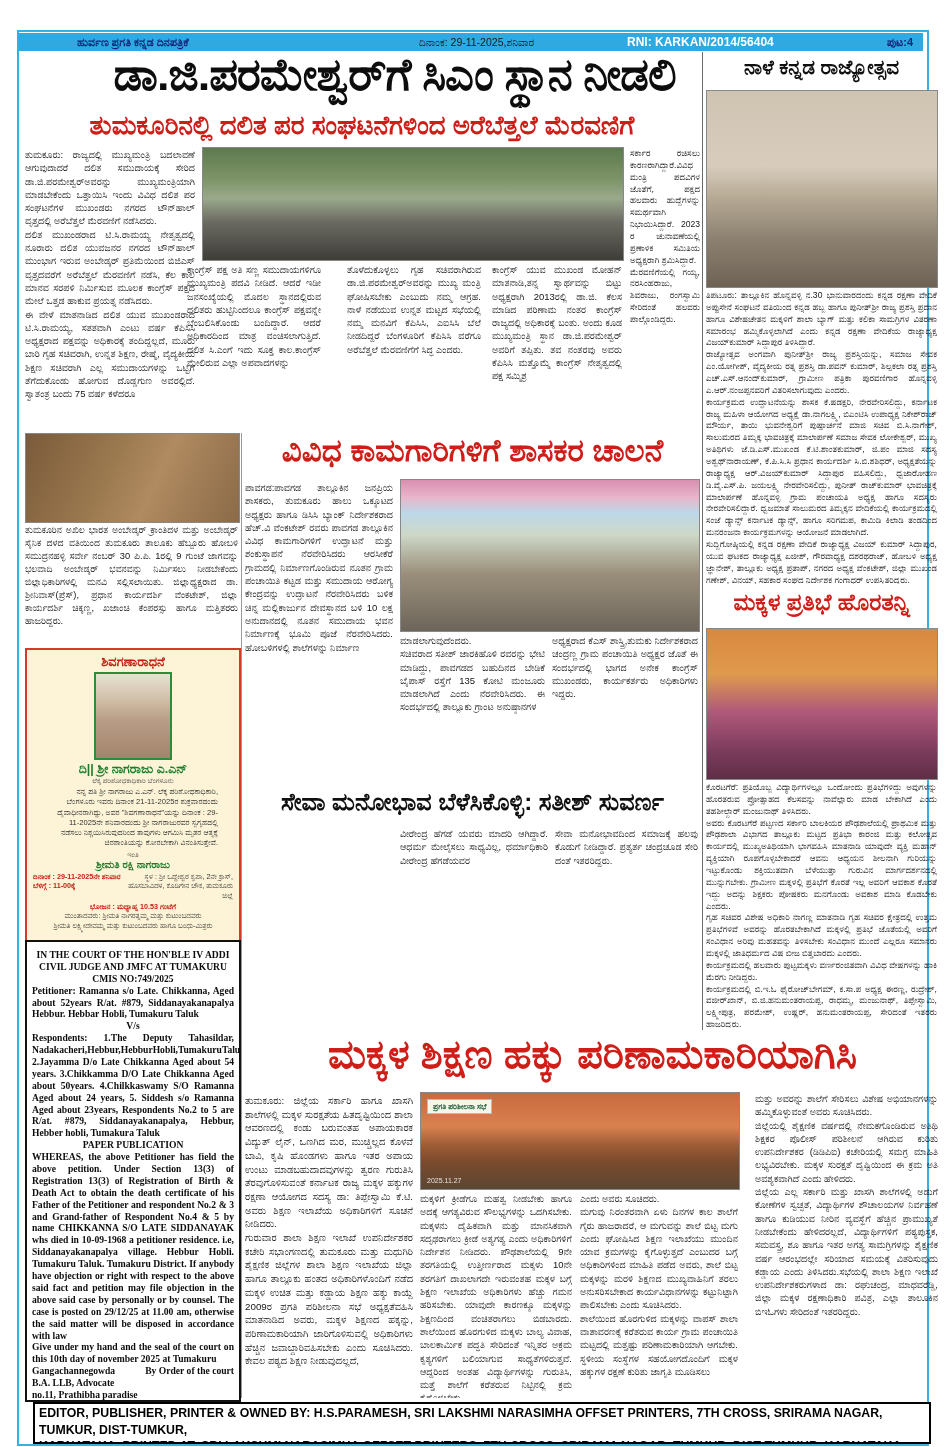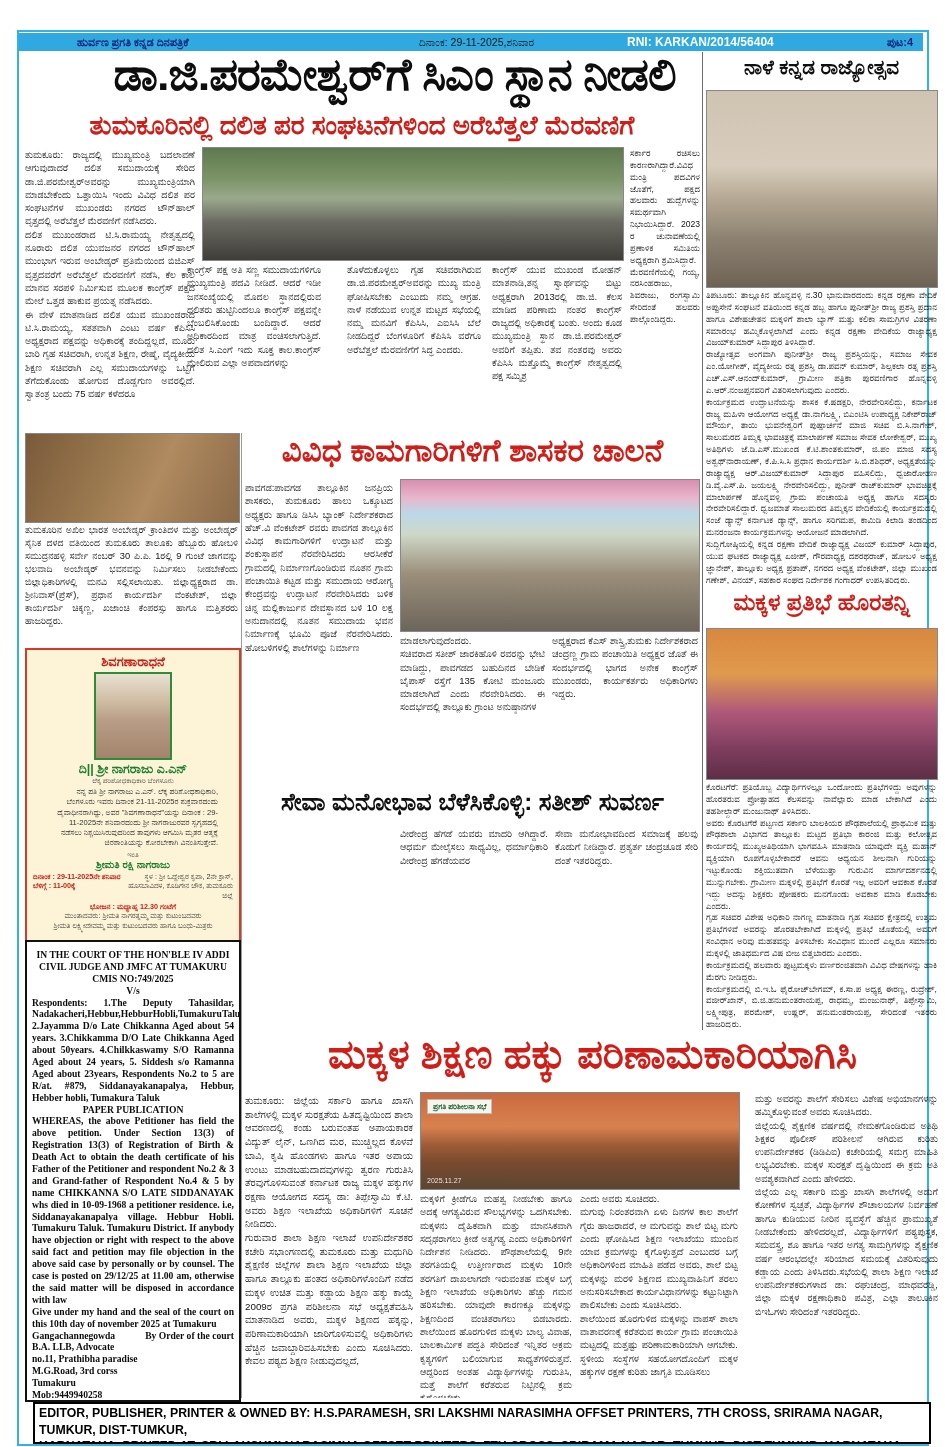--- a/index.html
+++ b/index.html
@@ -126,31 +126,32 @@
       <div class="obit-name">ದಿ|| ಶ್ರೀ ನಾಗರಾಜು ಎ.ಎನ್</div>
       <div class="obit-sub">ಲೆಕ್ಕ ಪರಿಶೋಧಕಾಧಿಕಾರಿ ಬೆಂಗಳೂರು</div>
       <div class="obit-body">ನನ್ನ ಪತಿ ಶ್ರೀ ನಾಗರಾಜು ಎ.ಎನ್. ಲೆಕ್ಕ ಪರಿಶೋಧಕಾಧಿಕಾರಿ, ಬೆಂಗಳೂರು ಇವರು ದಿನಾಂಕ 21-11-2025ರ ಶುಕ್ರವಾರದಂದು ದೈವಾಧೀನರಾಗಿದ್ದು, ಅವರ "ಶಿವಗಣಾರಾಧನೆ"ಯನ್ನು ದಿನಾಂಕ : 29-11-2025ನೇ ಶನಿವಾರದಂದು ಶ್ರೀ ನಾಗರಾಜುರವರ ಸ್ವಗೃಹದಲ್ಲಿ ನಡೆಸಲು ನಿಶ್ಚಯಿಸಿರುವುದರಿಂದ ತಾವುಗಳು ಆಗಮಿಸಿ ಮೃತರ ಆತ್ಮಕ್ಕೆ ಚಿರಶಾಂತಿಯನ್ನು ಕೋರಬೇಕಾಗಿ ವಿನಂತಿಸುತ್ತೇವೆ.</div>
       <div class="obit-sub">ಇಂತಿ</div>
       <div class="obit-sign">ಶ್ರೀಮತಿ ರಕ್ಷಿ ನಾಗರಾಜು</div>
       <div style="display:flex;justify-content:space-between;padding:1px 6px;">
         <div class="obit-meta obit-red" style="text-align:left;padding:0;">ದಿನಾಂಕ : 29-11-2025ನೇ ಶನಿವಾರ
 ಬೆಳಿಗ್ಗೆ : 11-00ಕ್ಕೆ</div>
         <div class="obit-meta" style="text-align:right;padding:0;width:55%;">ಸ್ಥಳ : ಶ್ರೀ ಒದ್ದೇಶ್ವರ ಕೃಪಾ, 2ನೇ ಕ್ರಾಸ್, ಹೊಸಬಾವಿದಳ, ಕೊಡಿಗೇನ ಚೌಕ, ತುಮಕೂರು ಜಿಲ್ಲೆ</div>
       </div>
-      <div class="obit-meta obit-red">ಭೋಜನ : ಮಧ್ಯಾಹ್ನ 12.30 ಗಂಟೆಗೆ</div>
+      <div class="obit-meta obit-red">ಭೋಜನ : ಮಧ್ಯಾಹ್ನ 10.53 ಗಂಟೆಗೆ</div>
       <div class="obit-meta">ಮುಂತಾದವರು: ಶ್ರೀಮತಿ ನಾಗರತ್ನಮ್ಮ ಮತ್ತು ಕುಟುಂಬದವರು
 ಶ್ರೀಮತಿ ಲಕ್ಷ್ಮೀದೇವಮ್ಮ ಮತ್ತು ಕುಟುಂಬದವರು ಹಾಗೂ ಬಂಧು-ಮಿತ್ರರು</div>
     </div>
   </div>
 
   <div class="abs court">
     <div class="court-inner">
       <div class="ctr">IN THE COURT OF THE HON'BLE IV ADDI</div>
       <div class="ctr">CIVIL JUDGE AND JMFC AT TUMAKURU</div>
       <div class="ctr">CMIS NO:749/2025</div>
+      <div class="just">Petitioner: Ramanna s/o Late. Chikkanna, Aged about 52years R/at. #879, Siddanayakanapalya Hebbur. Hebbar Hobli, Tumakuru Taluk</div>
       <div class="ctr">V/s</div>
       <div class="just">Respondents: 1.The Deputy Tahasildar, Nadakacheri,Hebbur,HebburHobli,TumakuruTaluk  2.Jayamma D/o Late Chikkanna Aged about 54 years. 3.Chikkamma D/O Late Chikkanna Aged about 50years. 4.Chilkkaswamy S/O Ramanna Aged about 24 years, 5. Siddesh s/o Ramanna Aged about 23years, Respondents No.2 to 5 are R/at. #879, Siddanayakanapalya, Hebbur, Hebber hobli, Tumakura Taluk</div>
       <div class="ctr">PAPER PUBLICATION</div>
       <div class="just">WHEREAS, the above Petitioner has field the above petition. Under Section 13(3) of Registration 13(3) of Registration of Birth &amp; Death Act to obtain the death certificate of his Father of the Petitioner and respondent No.2 &amp; 3 and Grand-father of Respondent No.4 &amp; 5 by name CHIKKANNA S/O LATE SIDDANAYAK whs died in 10-09-1968 a petitioner residence. i.e, Siddanayakanapalya village. Hebbur Hobli. Tumakuru Taluk. Tumakuru District. If anybody have objection or right with respect to the above said fact and petition may file objection in the above said case by personally or by counsel. The case is posted on 29/12/25 at 11.00 am, otherwise the said matter will be disposed in accordance with law
 Give under my hand and the seal of the court on this 10th day of november 2025 at Tumakuru</div>
       <div class="row">
         <span>Gangachannegowda</span>
         <span>By Order of the court</span>
       </div>
       <div class="just" style="white-space:pre-line;">B.A. LLB, Advocate

